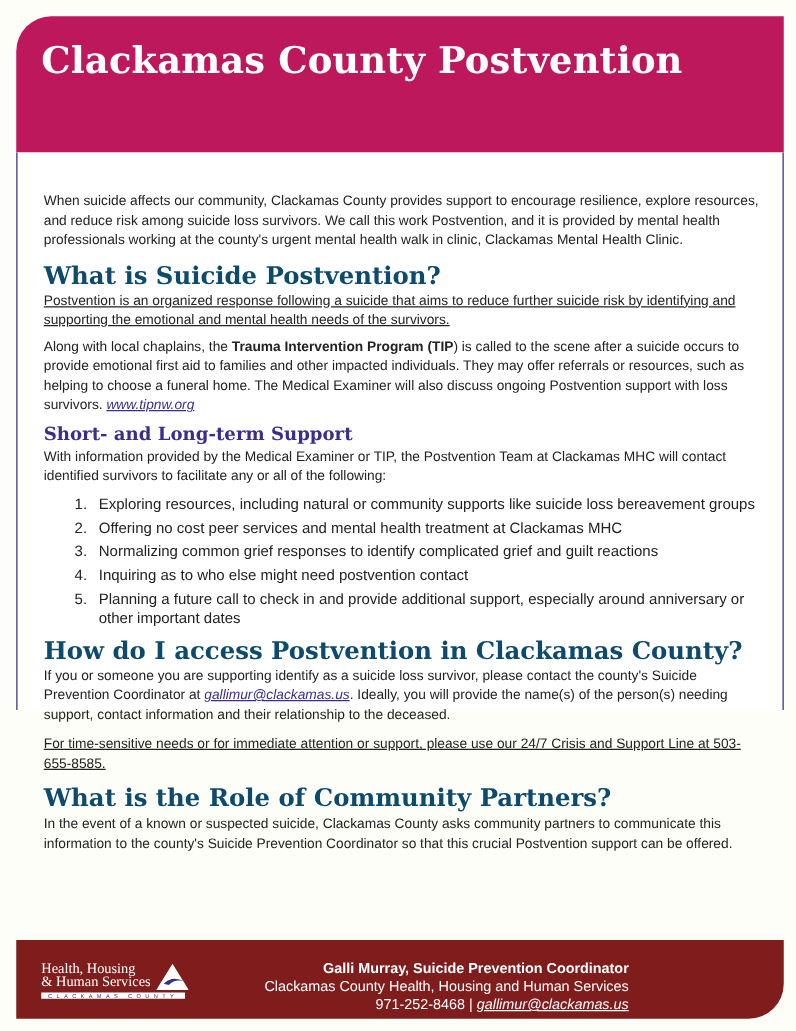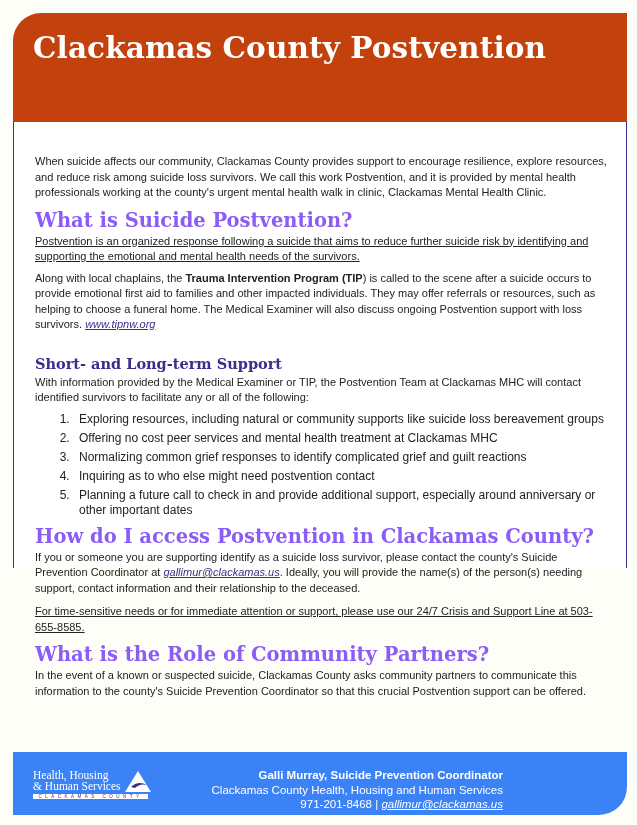--- a/index.html
+++ b/index.html
@@ -1,32 +1,32 @@
 <!DOCTYPE html>
 <html><head>
 <meta charset="utf-8">
 <style>
   html, body { margin:0; padding:0; background:#fefef8; }
   body { width:637px; height:825px; position:relative; overflow:hidden; font-family:"Liberation Sans", sans-serif; color:#222; }
   .page { position:absolute; left:13px; top:13px; width:614px; height:802px; }
-  .header { position:absolute; left:0; top:0; width:614px; height:109px; background:#c2410c; border-top-left-radius:28px;text-align:right; }
+  .header { position:absolute; left:0; top:0; width:614px; height:109px; background:#be185d; border-top-left-radius:28px;text-align:right; }
   .header h1 { margin:0; position:absolute; left:20px; top:16px; font-family:"DejaVu Serif", serif; font-weight:bold; font-size:29.5px; line-height:37px; color:#ffffff; letter-spacing:0.1px; }
   .body { position:absolute; left:0; top:109px; width:612px; height:446px; background:#fff; border-left:1.5px solid #3a2d8c; border-right:1.5px solid #3a2d8c; }
   .content { position:absolute; left:21px; top:32px; width:575px; }
   p { margin:0; font-size:11px; line-height:15.5px; color:#222; }
   .intro { margin-bottom:6px; }
-  h2 { margin:0; font-family:"DejaVu Serif", serif; font-weight:bold; color:#8b5cf6; font-size:19.5px; line-height:27px; }
+  h2 { margin:0; font-family:"DejaVu Serif", serif; font-weight:bold; color:#0c4a6e; font-size:19.5px; line-height:27px; }
   h3 { margin:0; font-family:"DejaVu Serif", serif; font-weight:bold; color:#3a2d8c; font-size:14.5px; line-height:22px; }
   a { color:#3a2d8c; font-style:italic; text-decoration:underline; }
-  .mb4 { margin-bottom:20px; }
+  .mb4 { margin-bottom:4px; }
   .mb6 { margin-bottom:6px;text-decoration:underline; }
   .mb8 { margin-bottom:8px; }
   ol { margin:6px 0 4px 0; padding-left:38px; font-size:12px; line-height:15.5px; }
   ol li { margin-bottom:3.5px; padding-left:6px; }
-  .footer { position:absolute; left:0; top:739px; width:614px; height:63px; background:#3b82f6; border-bottom-right-radius:28px; color:#fff; }
+  .footer { position:absolute; left:0; top:739px; width:614px; height:63px; background:#7f1d1d; border-bottom-right-radius:28px; color:#fff; }
   .logo { position:absolute; left:20px; top:18px; width:120px; height:32px; }
   .logo .l1, .logo .l2 { font-family:"Liberation Serif", serif; font-size:11.5px; line-height:11px; color:#fff; }
   .logo .bar { position:absolute; left:0; top:24px; width:115px; height:5px; background:#fff; color:#3a2d8c; font-size:4.5px; letter-spacing:3.5px; line-height:5px; text-align:center; font-family:"Liberation Sans", sans-serif; }
   .logo svg { position:absolute; left:92px; top:1px; }
   .contact { position:absolute; left:150px; top:16px; width:340px; text-align:right; font-size:11.5px; line-height:14.5px; }
   .contact .name { font-weight:bold; }
   .contact a { color:#fff; }
 </style>
 </head>
 <body>
@@ -72,16 +72,16 @@
       <div class="l2">&amp; Human Services</div>
       <svg width="26" height="22" viewBox="0 0 26 22">
         <polygon points="13,0 26,21 0,21" fill="#fff"></polygon>
         <path d="M6,16 Q13,9 22,14 Q15,12 10,17 Z" fill="#3a2d8c"></path>
       </svg>
       <div class="bar">CLACKAMAS COUNTY</div>
     </div>
     <div class="contact">
       <div class="name">Galli Murray, Suicide Prevention Coordinator</div>
       <div>Clackamas County Health, Housing and Human Services</div>
-      <div><span>971-201-8468</span> <span>|</span> <a>gallimur@clackamas.us</a></div>
+      <div><span>971-252-8468</span> <span>|</span> <a>gallimur@clackamas.us</a></div>
     </div>
   </div>
 </div>
 
 </body></html>

